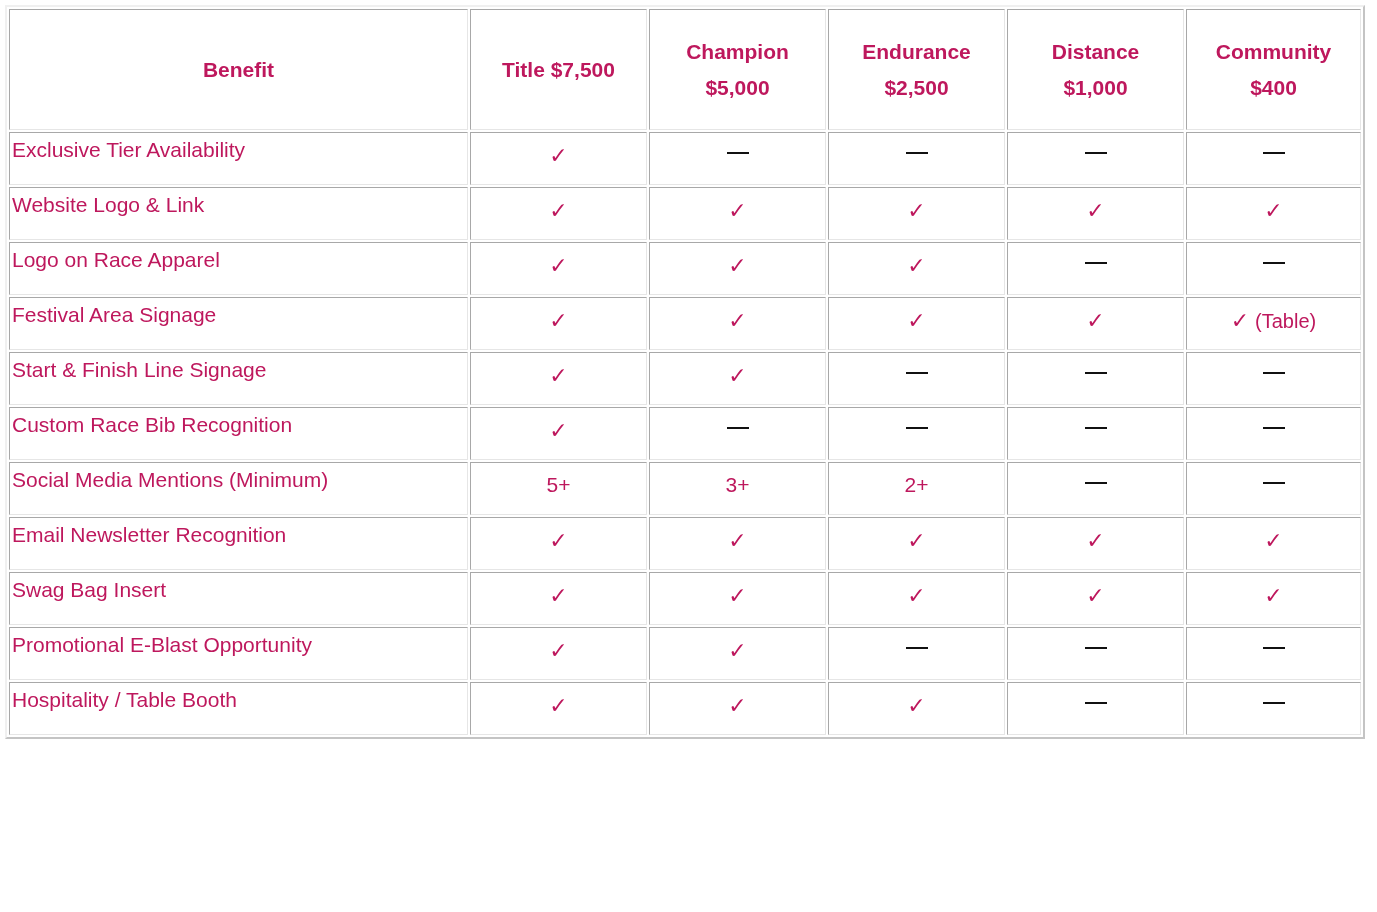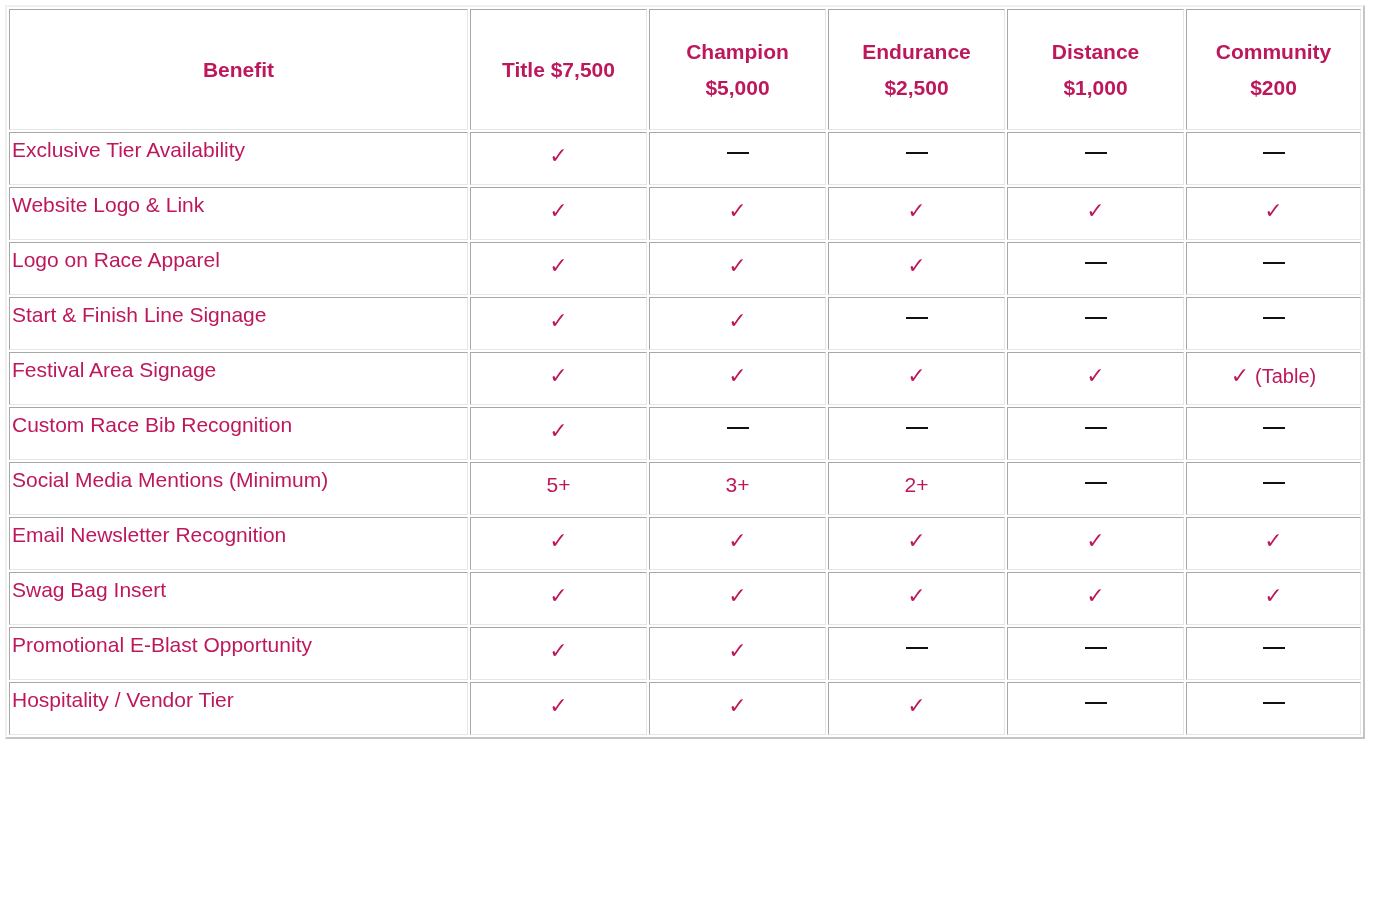--- a/index.html
+++ b/index.html
@@ -60,21 +60,21 @@
     <col style="width:177px">
     <col style="width:175px">
   </colgroup>
   <thead>
     <tr>
       <th><span>Benefit</span></th>
       <th><span>Title $7,500</span></th>
       <th><span>Champion</span><br><span>$5,000</span></th>
       <th><span>Endurance</span><br><span>$2,500</span></th>
       <th><span>Distance</span><br><span>$1,000</span></th>
-      <th><span>Community</span><br><span>$200</span></th>
+      <th><span>Community</span><br><span>$400</span></th>
     </tr>
   </thead>
   <tbody id="tbody">
       <tr>
         <td class="benefit">Exclusive Tier Availability</td>
         <td class="val"><span class="check">✓</span></td>
         <td class="val"><span class="dash" aria-label="—"></span></td>
         <td class="val"><span class="dash" aria-label="—"></span></td>
         <td class="val"><span class="dash" aria-label="—"></span></td>
         <td class="val"><span class="dash" aria-label="—"></span></td>
@@ -89,34 +89,34 @@
       </tr>
       <tr>
         <td class="benefit">Logo on Race Apparel</td>
         <td class="val"><span class="check">✓</span></td>
         <td class="val"><span class="check">✓</span></td>
         <td class="val"><span class="check">✓</span></td>
         <td class="val"><span class="dash" aria-label="—"></span></td>
         <td class="val"><span class="dash" aria-label="—"></span></td>
       </tr>
       <tr>
+        <td class="benefit">Festival Area Signage</td>
+        <td class="val"><span class="check">✓</span></td>
+        <td class="val"><span class="check">✓</span></td>
+        <td class="val"><span class="check">✓</span></td>
+        <td class="val"><span class="check">✓</span></td>
+        <td class="val"><span class="check">✓</span> <span class="note">(Table)</span></td>
+      </tr>
+      <tr>
         <td class="benefit">Start &amp; Finish Line Signage</td>
         <td class="val"><span class="check">✓</span></td>
         <td class="val"><span class="check">✓</span></td>
         <td class="val"><span class="dash" aria-label="—"></span></td>
         <td class="val"><span class="dash" aria-label="—"></span></td>
         <td class="val"><span class="dash" aria-label="—"></span></td>
-      </tr>
-      <tr>
-        <td class="benefit">Festival Area Signage</td>
-        <td class="val"><span class="check">✓</span></td>
-        <td class="val"><span class="check">✓</span></td>
-        <td class="val"><span class="check">✓</span></td>
-        <td class="val"><span class="check">✓</span></td>
-        <td class="val"><span class="check">✓</span> <span class="note">(Table)</span></td>
       </tr>
       <tr>
         <td class="benefit">Custom Race Bib Recognition</td>
         <td class="val"><span class="check">✓</span></td>
         <td class="val"><span class="dash" aria-label="—"></span></td>
         <td class="val"><span class="dash" aria-label="—"></span></td>
         <td class="val"><span class="dash" aria-label="—"></span></td>
         <td class="val"><span class="dash" aria-label="—"></span></td>
       </tr>
       <tr>
@@ -145,21 +145,21 @@
       </tr>
       <tr>
         <td class="benefit">Promotional E-Blast Opportunity</td>
         <td class="val"><span class="check">✓</span></td>
         <td class="val"><span class="check">✓</span></td>
         <td class="val"><span class="dash" aria-label="—"></span></td>
         <td class="val"><span class="dash" aria-label="—"></span></td>
         <td class="val"><span class="dash" aria-label="—"></span></td>
       </tr>
       <tr>
-        <td class="benefit">Hospitality / Vendor Tier</td>
+        <td class="benefit">Hospitality / Table Booth</td>
         <td class="val"><span class="check">✓</span></td>
         <td class="val"><span class="check">✓</span></td>
         <td class="val"><span class="check">✓</span></td>
         <td class="val"><span class="dash" aria-label="—"></span></td>
         <td class="val"><span class="dash" aria-label="—"></span></td>
       </tr>
     </tbody>
 </table>
 
 </body></html>

